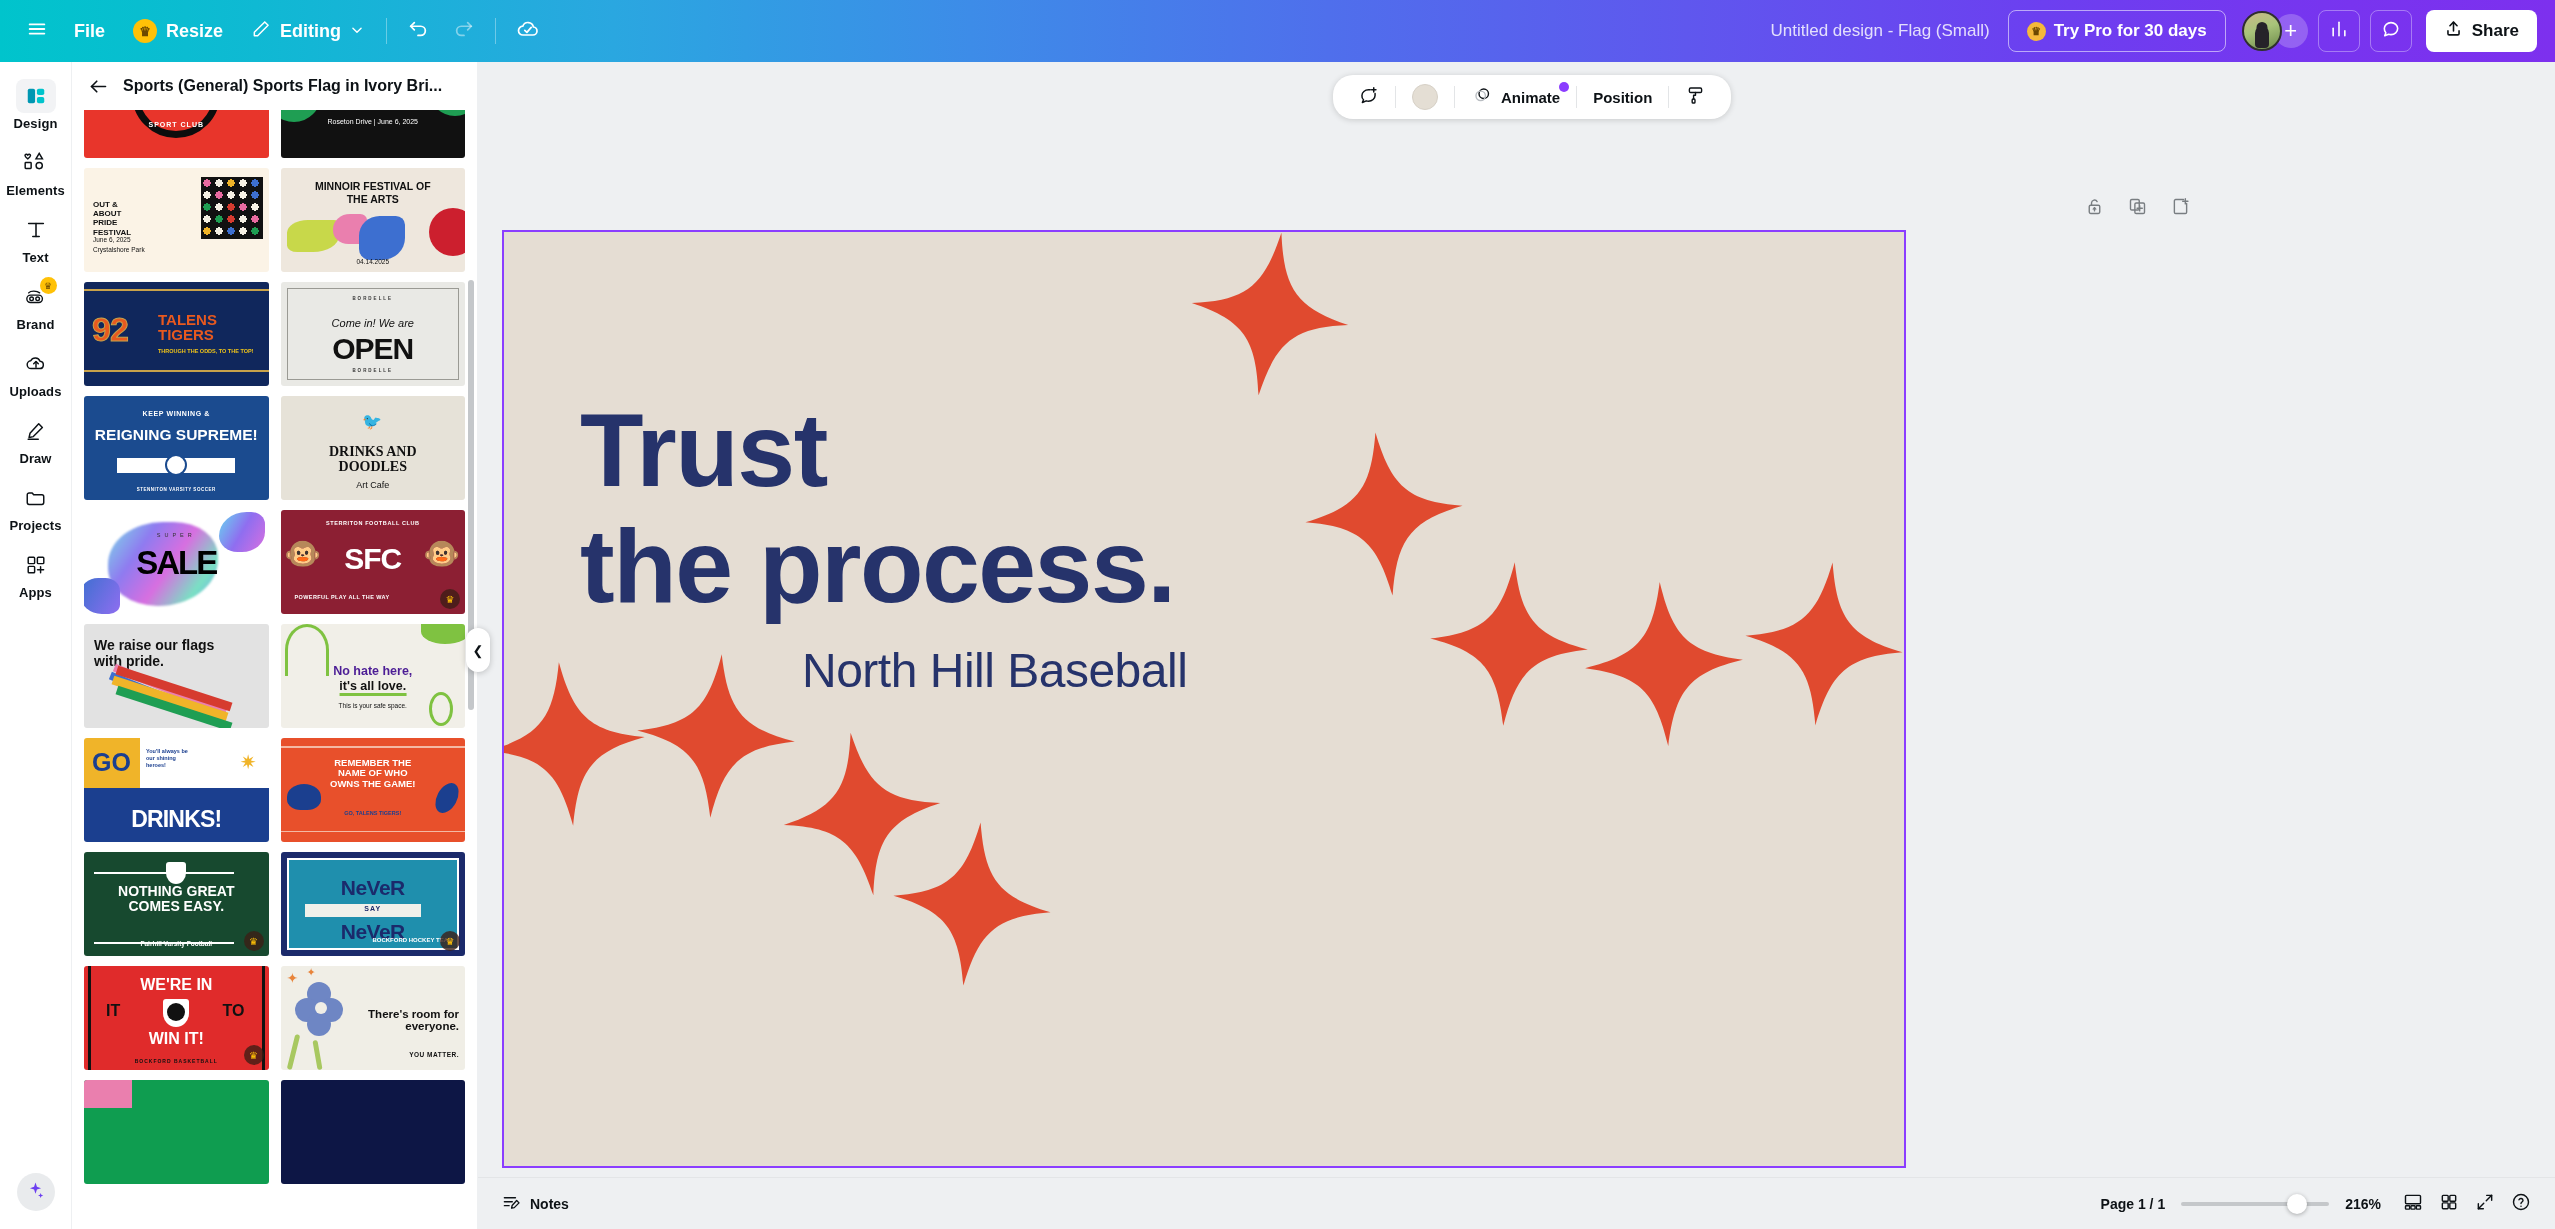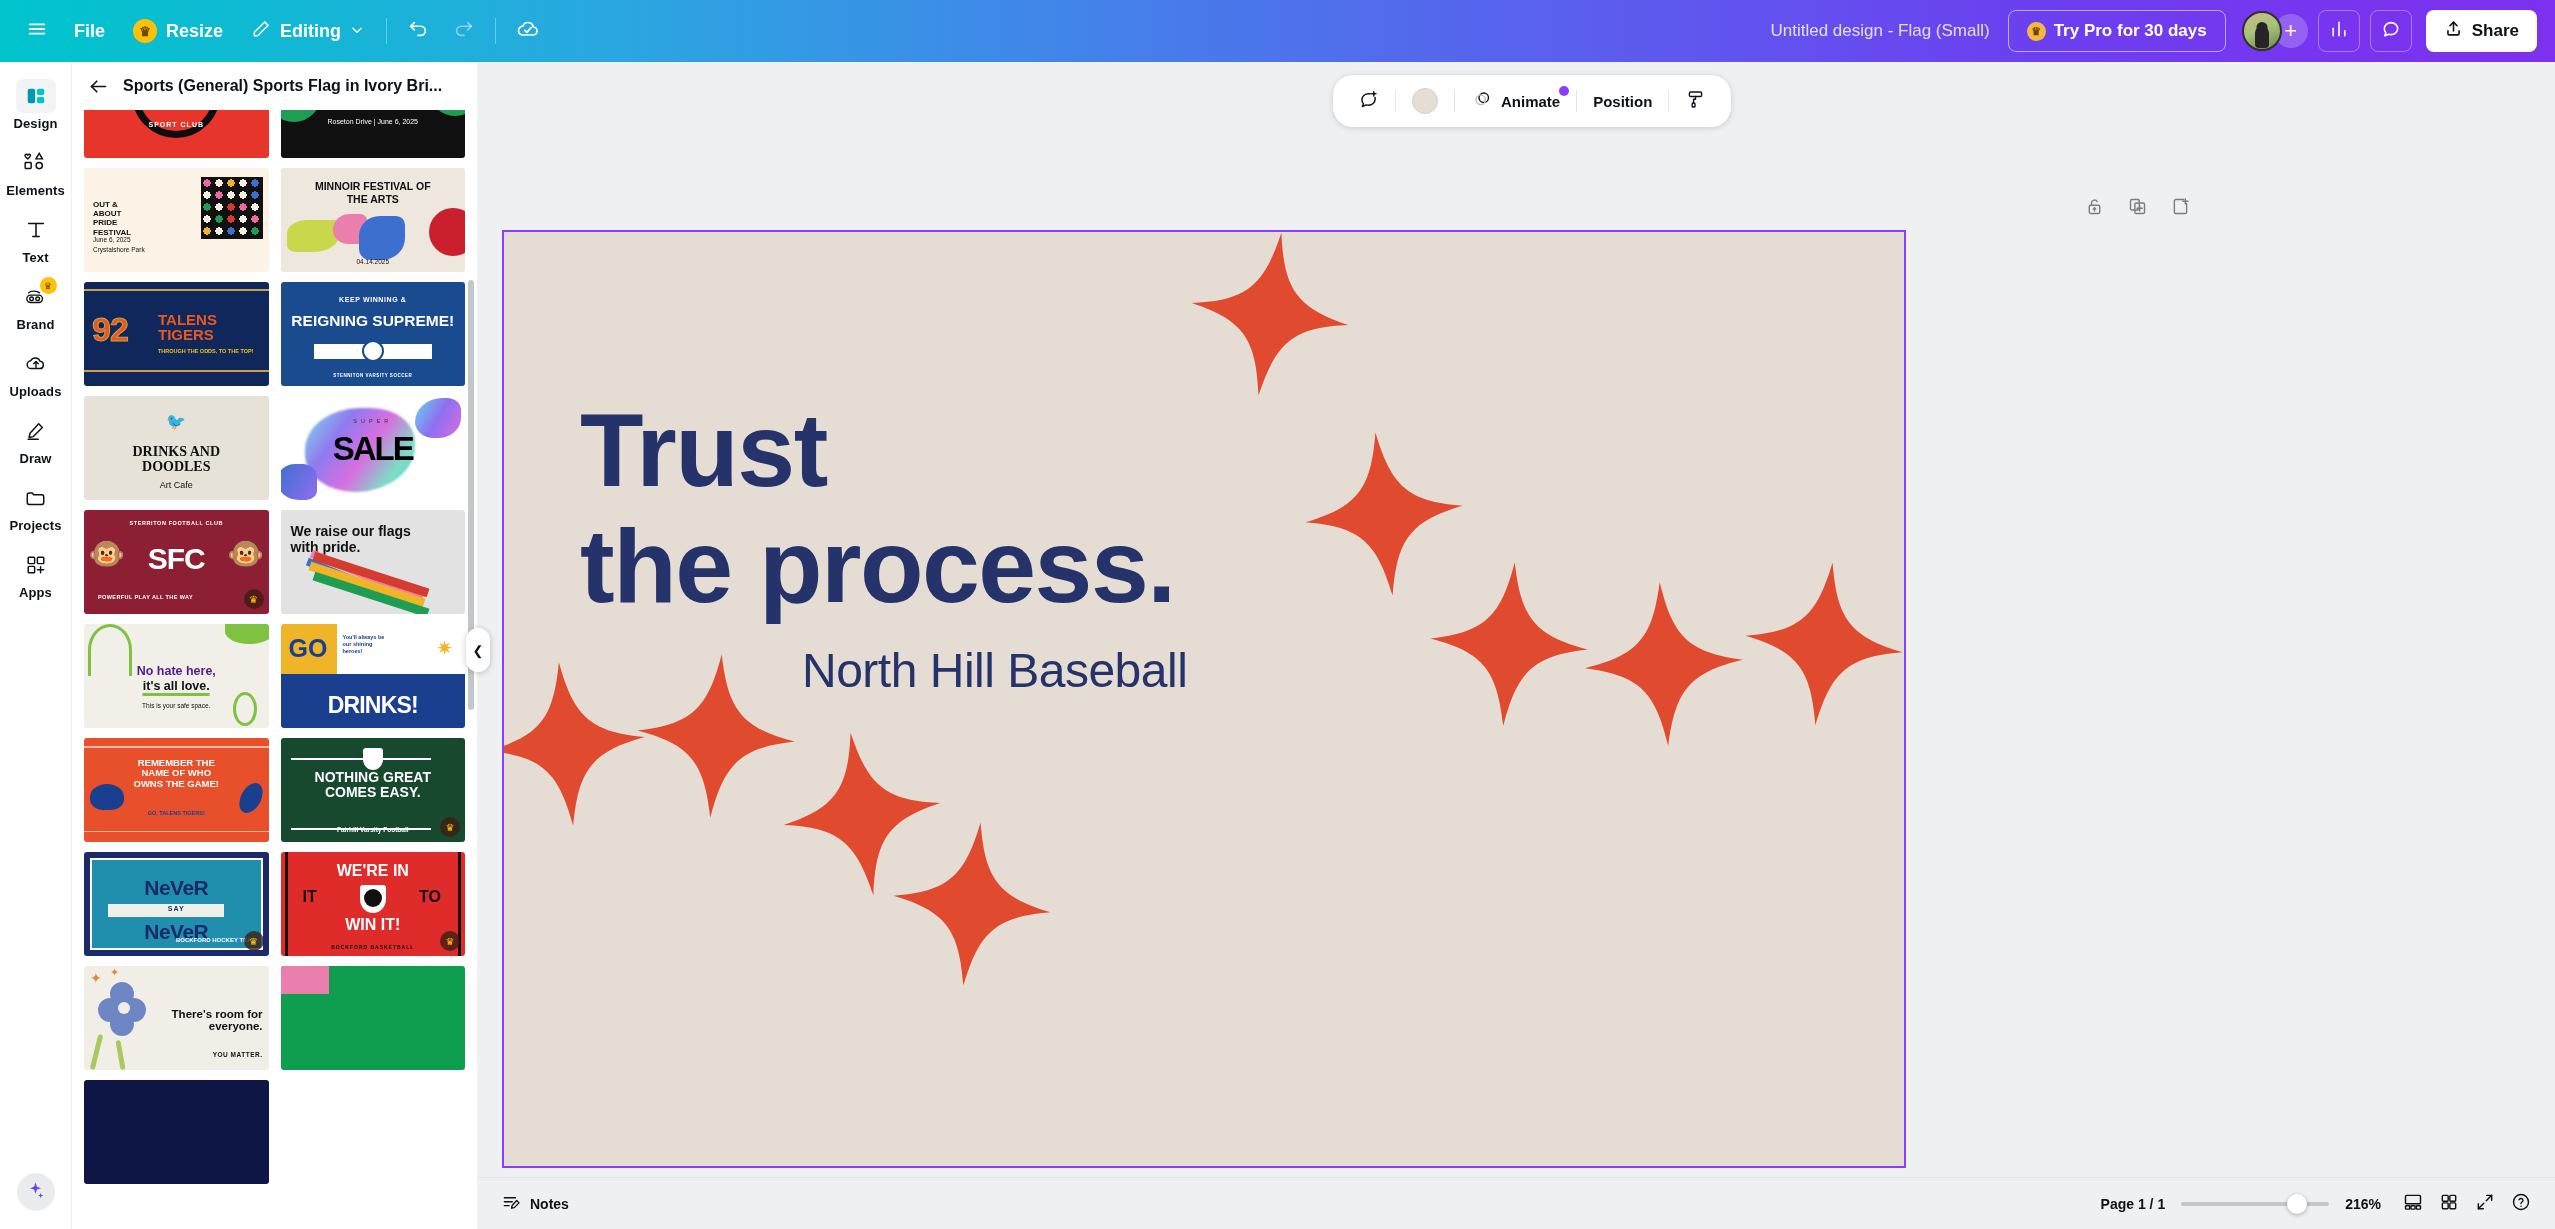--- a/index.html
+++ b/index.html
@@ -183,21 +183,21 @@
 
   
   #workspace {
     position:absolute; top:62px; left:478px;
     width: 2077px; height: 1167px;
     background:#eef0f2;
   }
   
   #float-tb {
     position:absolute; top: 13px; left: 855px;
-    height: 52px; background:#fff; border-radius: 20px;
+    height: 44px; background:#fff; border-radius: 20px;
     box-shadow: 0 1px 6px rgba(0,0,0,.16);
     display:flex; align-items:center; padding: 0 14px; gap: 0;
     z-index: 20;
   }
   .ft-item {
     display:flex;align-items:center;gap:8px;
     height:34px; padding: 0 11px; border-radius:6px;
     cursor:pointer; font-size:15px; font-weight:600; color:#0d1216;
     position:relative; white-space:nowrap;
   }
@@ -556,20 +556,27 @@
       </div>
 
       <div class="tpl" style="background:#10275c">
         <div style="position:absolute;left:0;top:7px;width:100%;height:2px;background:#c8a24a;"></div>
         <div style="position:absolute;left:0;bottom:14px;width:100%;height:2px;background:#c8a24a;"></div>
         <div style="position:absolute;left:8px;top:30px;font-size:34px;font-weight:bold;color:#e8591f;-webkit-text-stroke:1px #c8a24a;letter-spacing:-1px;line-height:1;">92</div>
         <div style="position:absolute;left:74px;top:30px;font-size:15px;font-weight:bold;color:#e8591f;line-height:1.02;width:96px;">TALENS TIGERS</div>
         <div style="position:absolute;left:74px;top:66px;font-size:5.5px;font-weight:bold;color:#f0c419;">THROUGH THE ODDS, TO THE TOP!</div>
       </div>
 
+      <div class="tpl" style="background:#e9e9e5">
+        <div style="position:absolute;inset:6px;border:1px solid #9a9a94;"></div>
+        <div style="position:absolute;left:50%;top:14px;transform:translateX(-50%);font-size:4.5px;font-weight:bold;letter-spacing:2px;color:#333;">BORDELLE</div>
+        <div style="position:absolute;left:50%;top:35px;transform:translateX(-50%);font-size:11px;font-style:italic;color:#111;white-space:nowrap;">Come in! We are</div>
+        <div style="position:absolute;left:50%;top:50px;transform:translateX(-50%);font-size:30px;font-weight:bold;color:#111;letter-spacing:-1px;">OPEN</div>
+        <div style="position:absolute;left:50%;bottom:13px;transform:translateX(-50%);font-size:4.5px;font-weight:bold;letter-spacing:2px;color:#333;">BORDELLE</div>
+      </div>
 
       <div class="tpl" style="background:#1b4b8f">
         <div style="position:absolute;left:50%;top:14px;transform:translateX(-50%);font-size:7px;font-weight:bold;color:#fff;letter-spacing:.6px;white-space:nowrap;">KEEP WINNING &amp;</div>
         <div style="position:absolute;left:50%;top:30px;transform:translateX(-50%);font-size:15.5px;font-weight:bold;color:#fff;white-space:nowrap;">REIGNING SUPREME!</div>
         <div style="position:absolute;left:50%;top:62px;transform:translateX(-50%);width:118px;height:15px;background:#fff;"></div>
         <div style="position:absolute;left:50%;top:58px;transform:translateX(-50%);width:22px;height:22px;border-radius:50%;background:#fff;border:2px solid #1b4b8f;"></div>
         <div style="position:absolute;left:50%;bottom:8px;transform:translateX(-50%);font-size:4.5px;font-weight:bold;color:#fff;letter-spacing:.5px;">STENNITON VARSITY SOCCER</div>
       </div>
 
       <div class="tpl" style="background:#e6e2d8">

